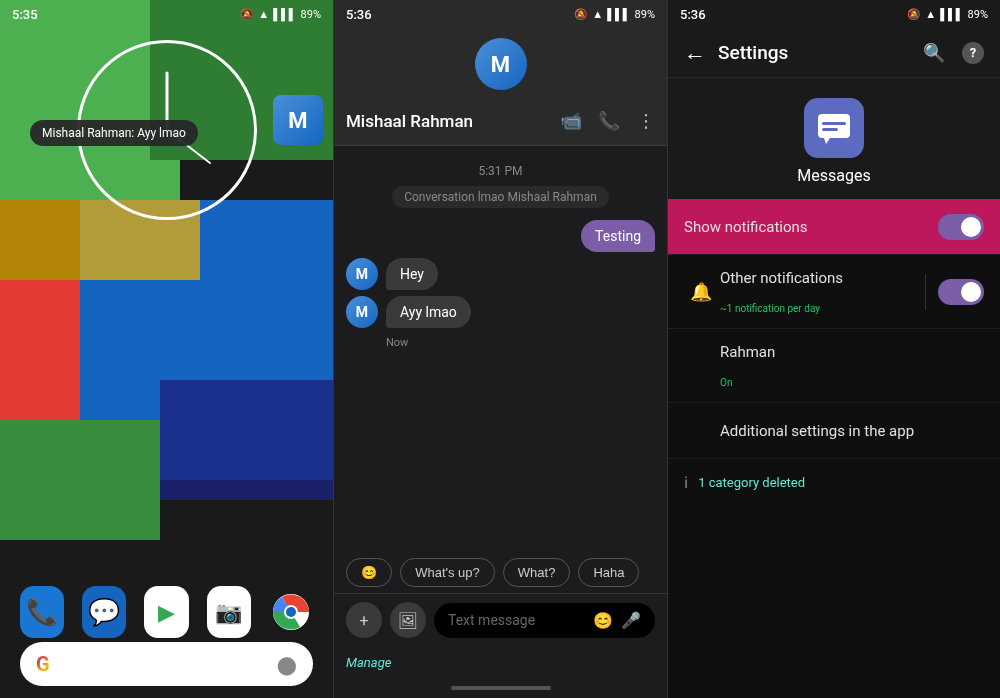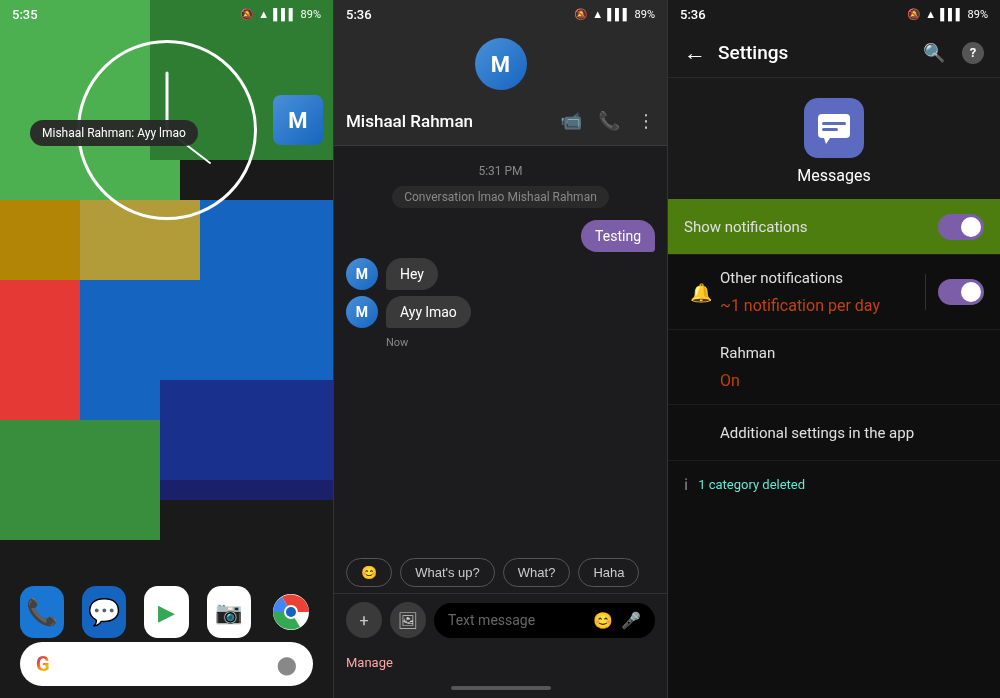--- a/index.html
+++ b/index.html
@@ -321,22 +321,23 @@
     }
     
     .manage-bar {
       height: 32px;
       display: flex;
       align-items: center;
       padding: 0 12px;
       background: #1c1c1e;
     }
     .manage-text {
-      color: #fca5a5;
+      color: #5eead4;
       font-size: 13px;
+      font-style: italic;
     }
     .home-indicator-2 {
       height: 20px;
       display: flex;
       align-items: center;
       justify-content: center;
     }
     .home-bar {
       width: 100px;
       height: 4px;
@@ -420,32 +421,32 @@
       overflow-y: auto;
     }
     .settings-item {
       display: flex;
       align-items: center;
       padding: 14px 16px;
       border-bottom: 1px solid #1e1e1e;
       min-height: 56px;
     }
     .settings-item-highlight {
-      background: #4d7c0f;
+      background: #be185d;
       align-items: center;
     }
     .settings-item-label {
       color: #e0e0e0;
       font-size: 15px;
       flex: 1;
     }
     .settings-item-sublabel {
-      color: #c2410c;
-      font-size: 16px;
-      margin-top: 9px;
+      color: #22c55e;
+      font-size: 10px;
+      margin-top: 16px;
     }
     .toggle {
       width: 46px;
       height: 26px;
       border-radius: 13px;
       position: relative;
       cursor: pointer;
       flex-shrink: 0;
     }
     .toggle-on {

